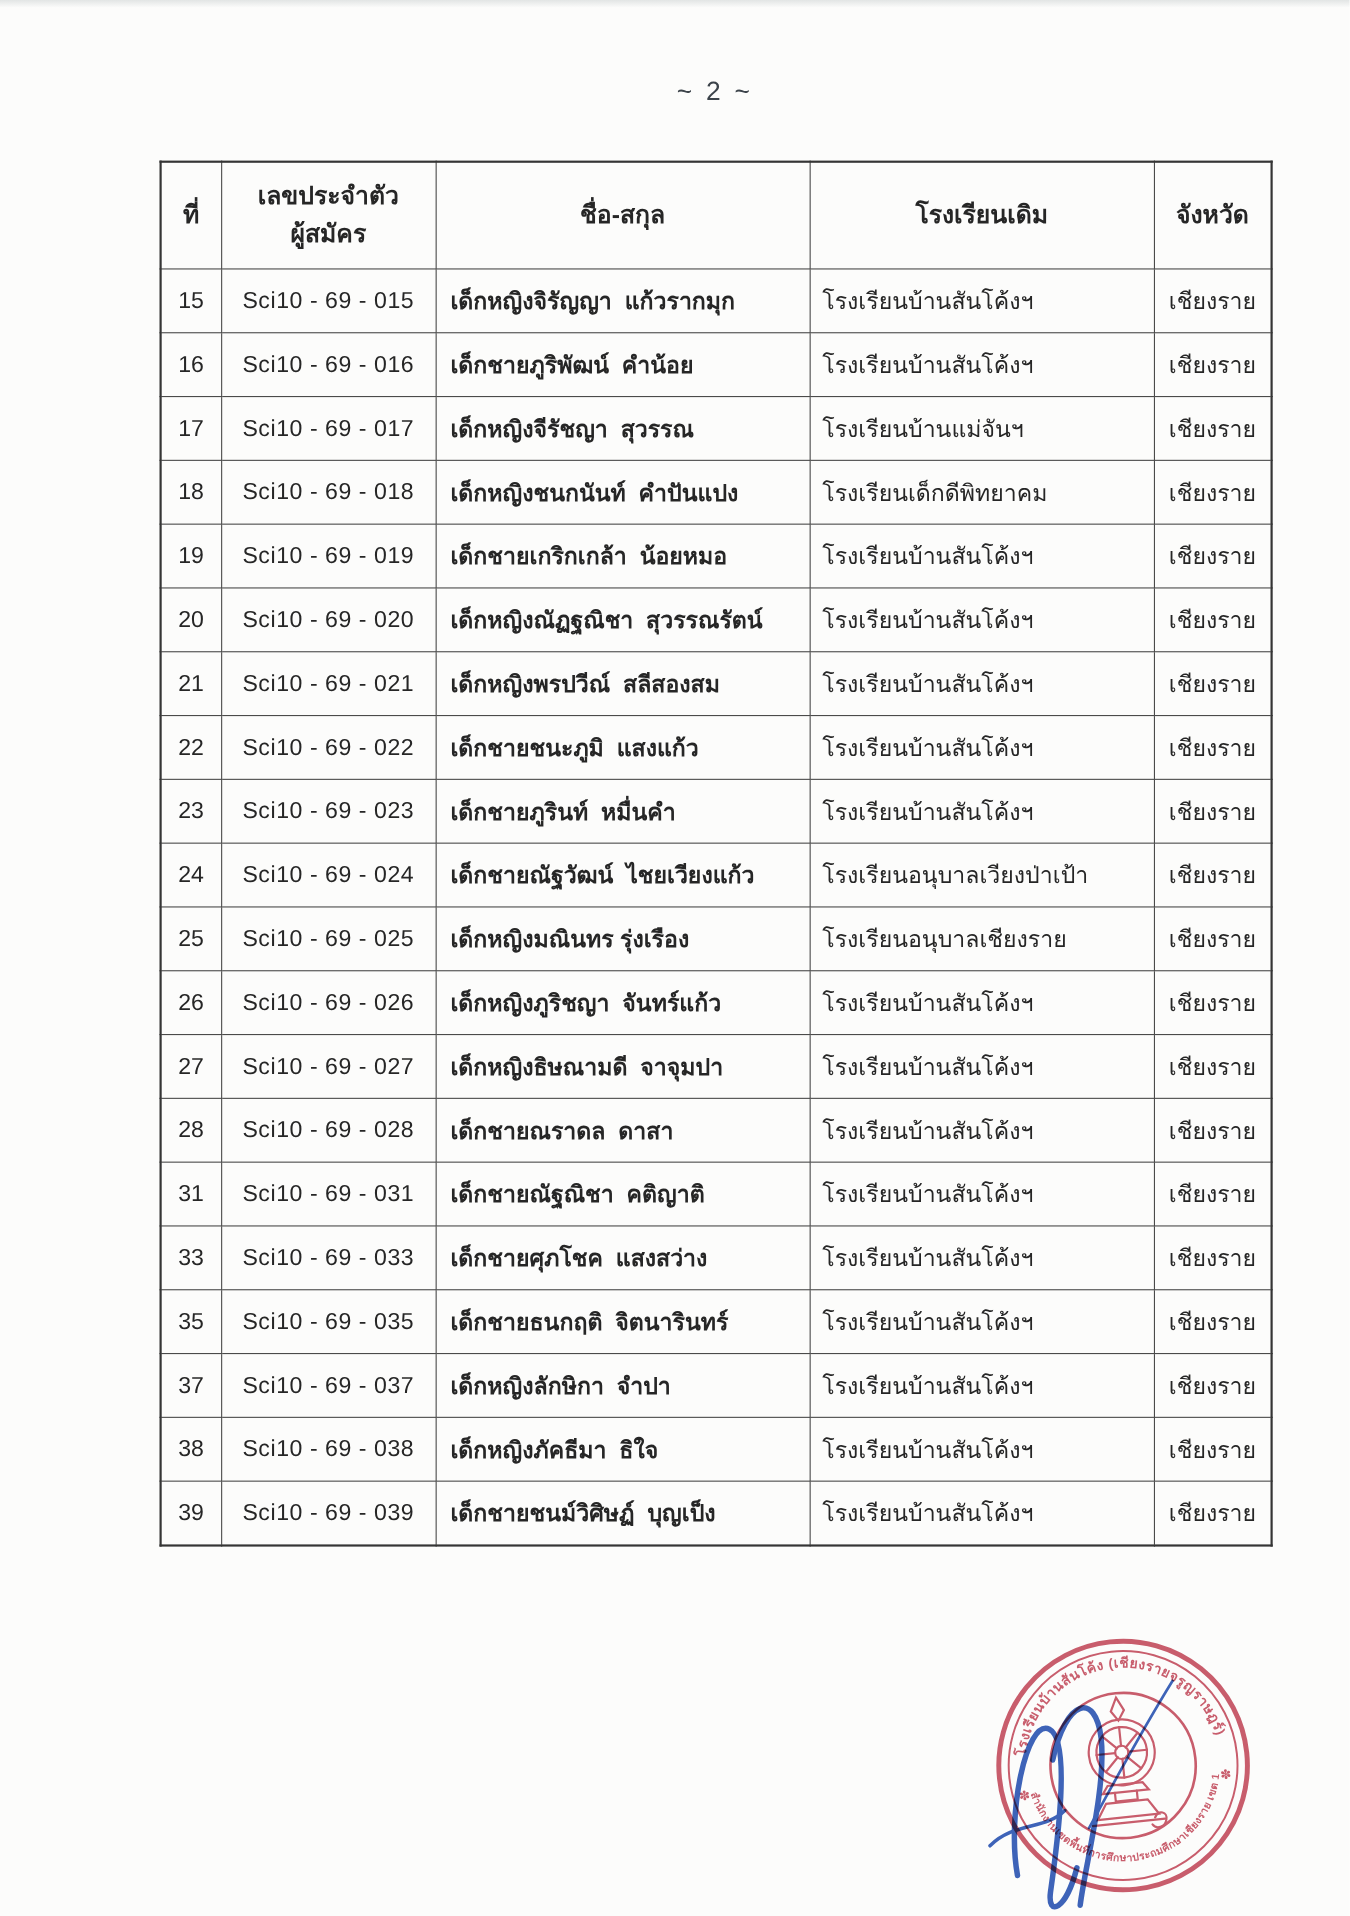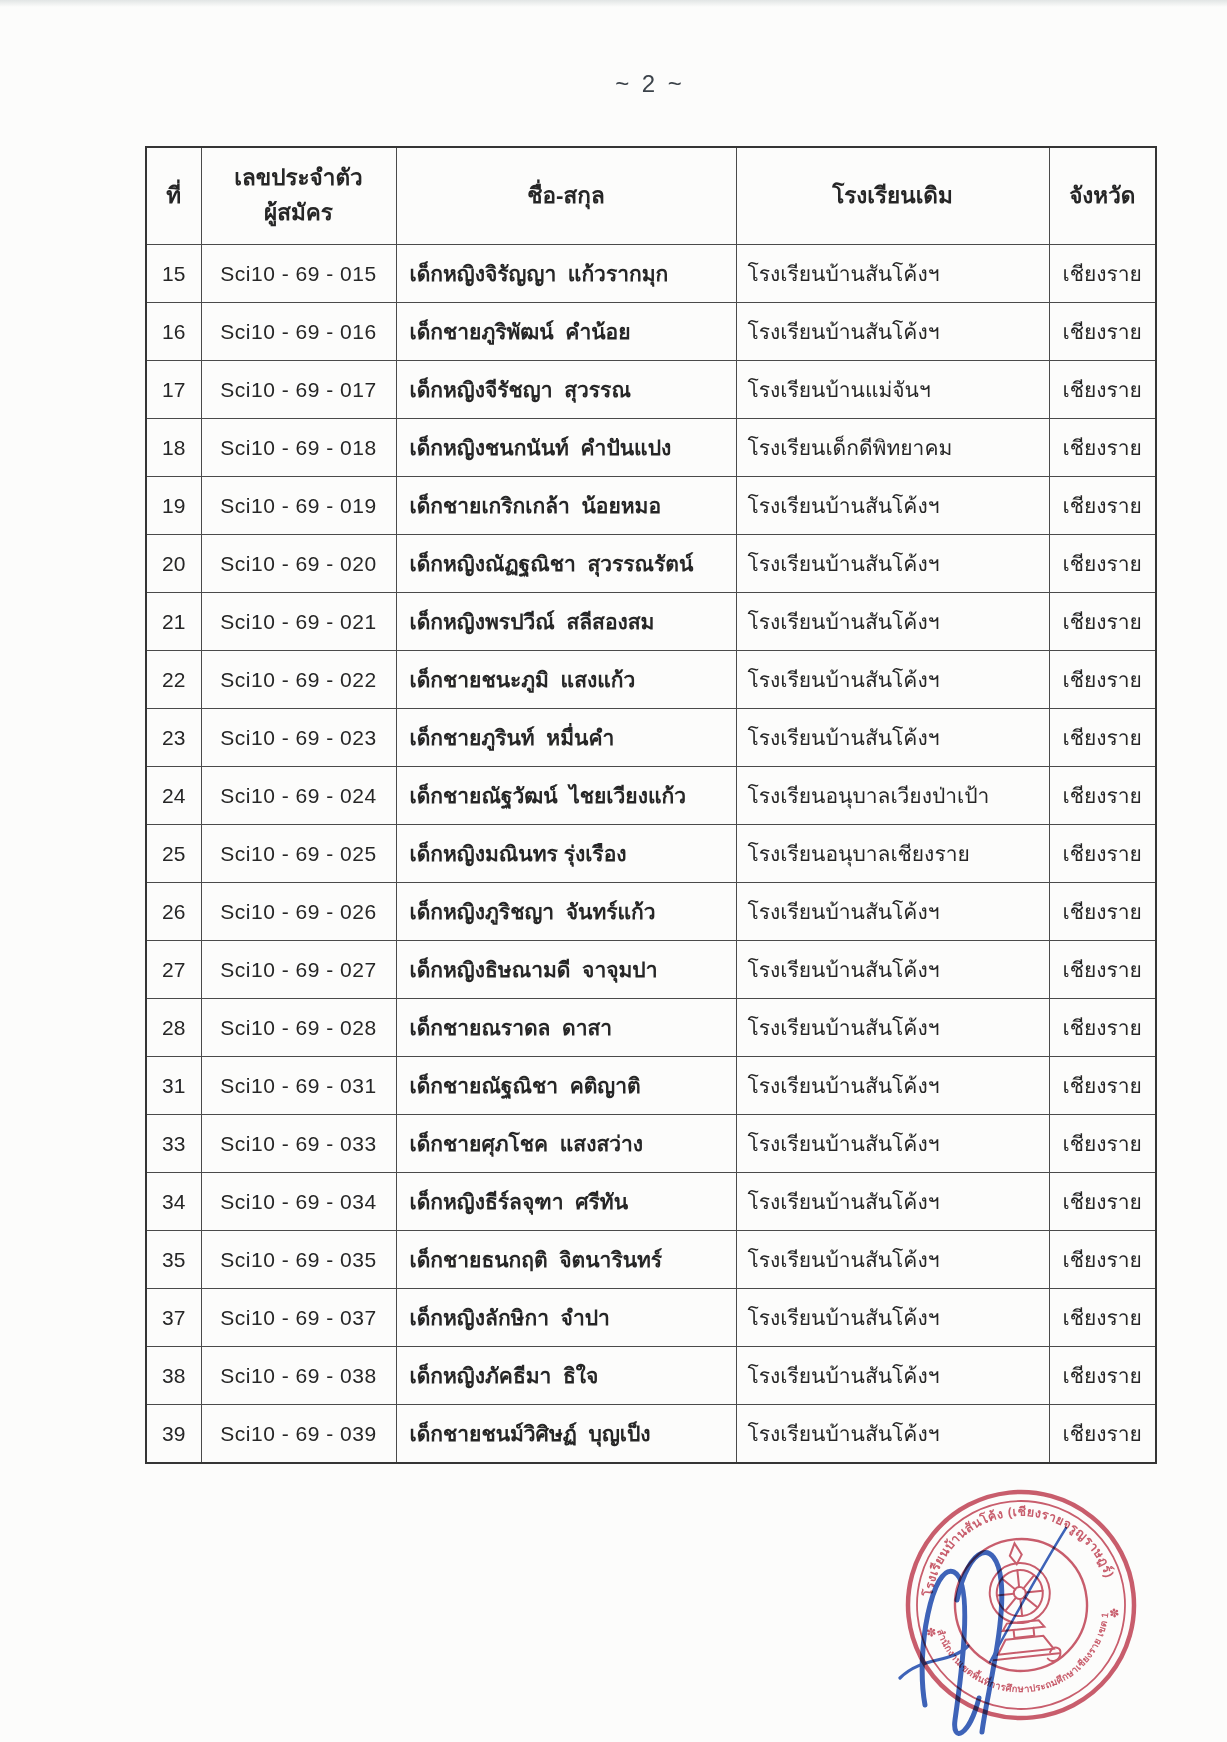--- a/index.html
+++ b/index.html
@@ -183,27 +183,20 @@
           <td class="col-no">31</td>
           <td class="col-id">Sci10 - 69 - 031</td>
           <td class="col-name">เด็กชายณัฐณิชา  คติญาติ</td>
           <td class="col-school">โรงเรียนบ้านสันโค้งฯ</td>
           <td class="col-province">เชียงราย</td>
         </tr>
         <tr>
           <td class="col-no">33</td>
           <td class="col-id">Sci10 - 69 - 033</td>
           <td class="col-name">เด็กชายศุภโชค  แสงสว่าง</td>
-          <td class="col-school">โรงเรียนบ้านสันโค้งฯ</td>
-          <td class="col-province">เชียงราย</td>
-        </tr>
-        <tr>
-          <td class="col-no">34</td>
-          <td class="col-id">Sci10 - 69 - 034</td>
-          <td class="col-name">เด็กหญิงธีร์ลจุฑา  ศรีทัน</td>
           <td class="col-school">โรงเรียนบ้านสันโค้งฯ</td>
           <td class="col-province">เชียงราย</td>
         </tr>
         <tr>
           <td class="col-no">35</td>
           <td class="col-id">Sci10 - 69 - 035</td>
           <td class="col-name">เด็กชายธนกฤติ  จิตนารินทร์</td>
           <td class="col-school">โรงเรียนบ้านสันโค้งฯ</td>
           <td class="col-province">เชียงราย</td>
         </tr>

